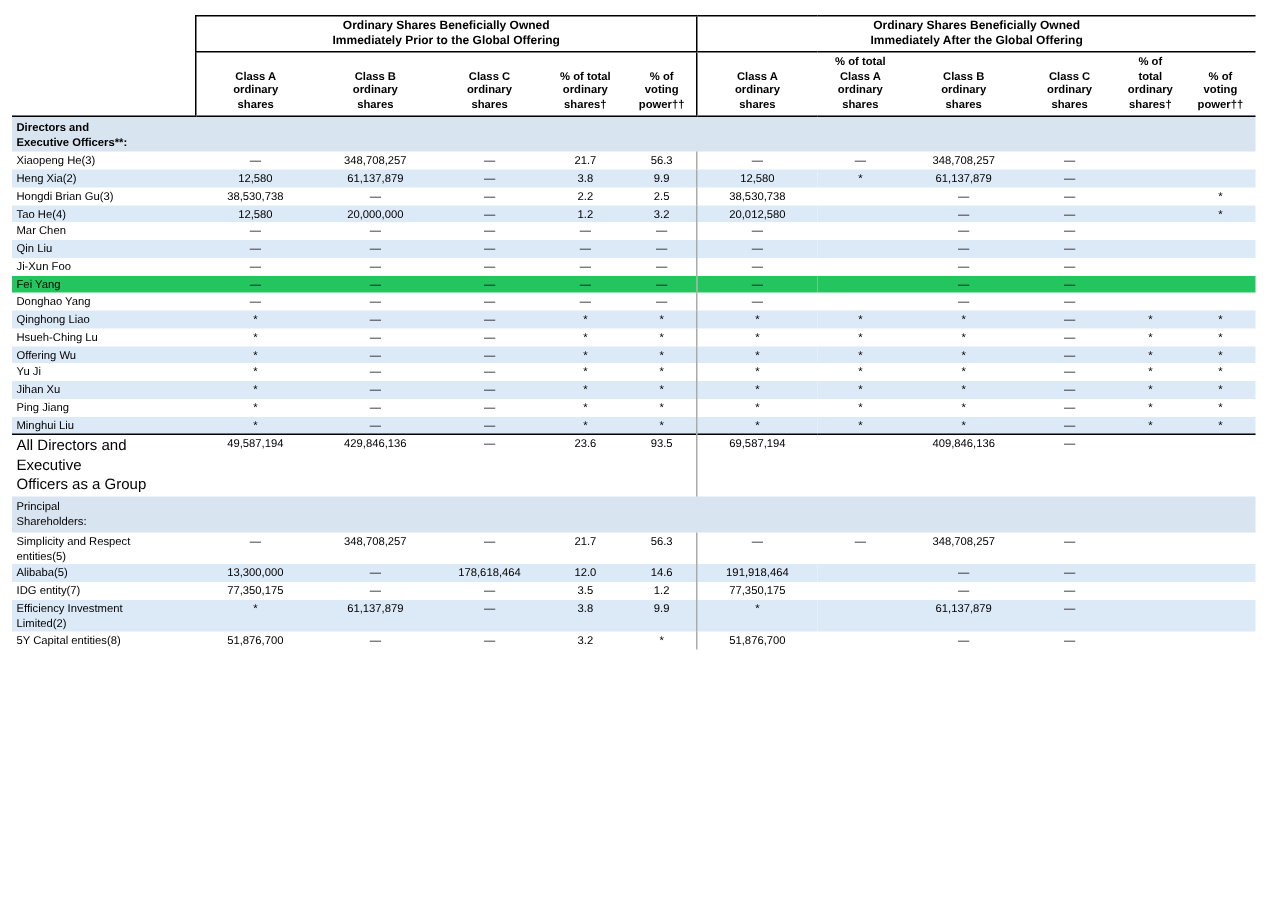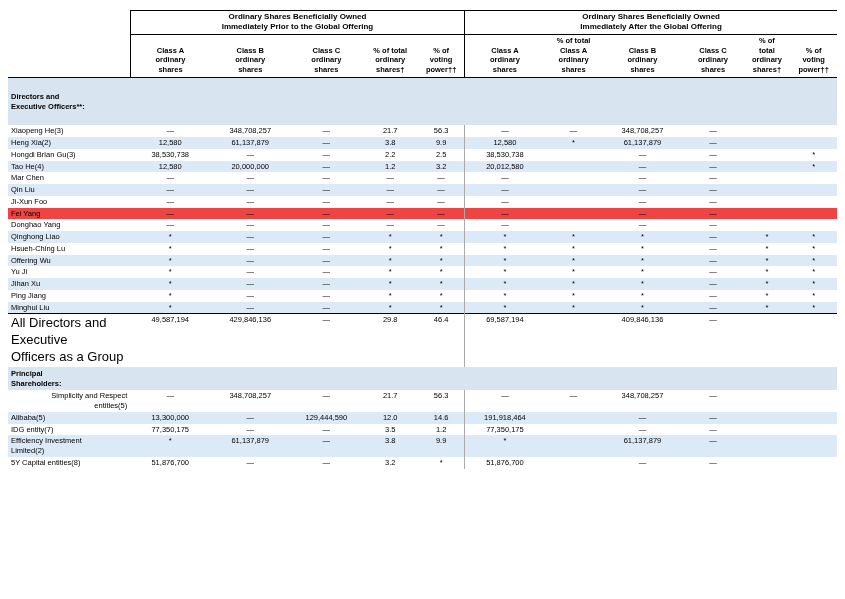--- a/index.html
+++ b/index.html
@@ -66,21 +66,21 @@
         <td class="sub-header" style="border-left:1px solid #000; width:72px;">Class A<br>ordinary<br>shares</td>
         <td class="sub-header" style="width:52px;">% of total<br>Class A<br>ordinary<br>shares</td>
         <td class="sub-header" style="width:72px;">Class B<br>ordinary<br>shares</td>
         <td class="sub-header" style="width:55px;">Class C<br>ordinary<br>shares</td>
         <td class="sub-header" style="width:42px;">% of<br>total<br>ordinary<br>shares†</td>
         <td class="sub-header" style="width:42px;">% of<br>voting<br>power††</td>
       </tr>
     </thead>
     <tbody id="table-body">
     <tr>
-          <td colspan="12" style="background: rgb(216, 228, 240); font-weight: bold; text-align: left; padding: 14px 3px; font-size: 7.5px;">Directors and<br>Executive Officers**:</td>
+          <td colspan="12" style="background: rgb(216, 228, 240); font-weight: bold; text-align: left; padding: 2px 3px; font-size: 7.5px;">Directors and<br>Executive Officers**:</td>
         </tr>
         <tr>
           <td style="text-align: left; padding: 1px 3px; line-height: 1.3; font-size: 7.5px;">Xiaopeng He(3)</td>
           <td style="text-align: center; padding: 1px 2px; font-size: 7.5px; line-height: 1.3;">—</td>
           <td style="text-align: center; padding: 1px 2px; font-size: 7.5px; line-height: 1.3;">348,708,257</td>
           <td style="text-align: center; padding: 1px 2px; font-size: 7.5px; line-height: 1.3;">—</td>
           <td style="text-align: center; padding: 1px 2px; font-size: 7.5px; line-height: 1.3;">21.7</td>
           <td style="text-align: center; padding: 1px 2px; font-size: 7.5px; line-height: 1.3;">56.3</td>
           <td style="text-align: center; padding: 1px 2px; font-size: 7.5px; line-height: 1.3; border-left: 1px solid rgb(170, 170, 170);">—</td>
           <td style="text-align: center; padding: 1px 2px; font-size: 7.5px; line-height: 1.3;">—</td>
@@ -166,21 +166,21 @@
           <td style="text-align: center; padding: 1px 2px; font-size: 7.5px; line-height: 1.3;">—</td>
           <td style="text-align: center; padding: 1px 2px; font-size: 7.5px; line-height: 1.3;">—</td>
           <td style="text-align: center; padding: 1px 2px; font-size: 7.5px; line-height: 1.3;">—</td>
           <td style="text-align: center; padding: 1px 2px; font-size: 7.5px; line-height: 1.3; border-left: 1px solid rgb(170, 170, 170);">—</td>
           <td style="text-align: center; padding: 1px 2px; font-size: 7.5px; line-height: 1.3;"></td>
           <td style="text-align: center; padding: 1px 2px; font-size: 7.5px; line-height: 1.3;">—</td>
           <td style="text-align: center; padding: 1px 2px; font-size: 7.5px; line-height: 1.3;">—</td>
           <td style="text-align: center; padding: 1px 2px; font-size: 7.5px; line-height: 1.3;"></td>
           <td style="text-align: center; padding: 1px 2px; font-size: 7.5px; line-height: 1.3;"></td>
         </tr>
-        <tr style="background: #ef4444;">
+        <tr style="background: #22c55e;">
           <td style="text-align: left; padding: 1px 3px; line-height: 1.3; font-size: 7.5px;">Fei Yang</td>
           <td style="text-align: center; padding: 1px 2px; font-size: 7.5px; line-height: 1.3;">—</td>
           <td style="text-align: center; padding: 1px 2px; font-size: 7.5px; line-height: 1.3;">—</td>
           <td style="text-align: center; padding: 1px 2px; font-size: 7.5px; line-height: 1.3;">—</td>
           <td style="text-align: center; padding: 1px 2px; font-size: 7.5px; line-height: 1.3;">—</td>
           <td style="text-align: center; padding: 1px 2px; font-size: 7.5px; line-height: 1.3;">—</td>
           <td style="text-align: center; padding: 1px 2px; font-size: 7.5px; line-height: 1.3; border-left: 1px solid rgb(170, 170, 170);">—</td>
           <td style="text-align: center; padding: 1px 2px; font-size: 7.5px; line-height: 1.3;"></td>
           <td style="text-align: center; padding: 1px 2px; font-size: 7.5px; line-height: 1.3;">—</td>
           <td style="text-align: center; padding: 1px 2px; font-size: 7.5px; line-height: 1.3;">—</td>
@@ -293,55 +293,55 @@
           <td style="text-align: center; padding: 1px 2px; font-size: 7.5px; line-height: 1.3;">*</td>
           <td style="text-align: center; padding: 1px 2px; font-size: 7.5px; line-height: 1.3;">*</td>
           <td style="text-align: center; padding: 1px 2px; font-size: 7.5px; line-height: 1.3; border-left: 1px solid rgb(170, 170, 170);">*</td>
           <td style="text-align: center; padding: 1px 2px; font-size: 7.5px; line-height: 1.3;">*</td>
           <td style="text-align: center; padding: 1px 2px; font-size: 7.5px; line-height: 1.3;">*</td>
           <td style="text-align: center; padding: 1px 2px; font-size: 7.5px; line-height: 1.3;">—</td>
           <td style="text-align: center; padding: 1px 2px; font-size: 7.5px; line-height: 1.3;">*</td>
           <td style="text-align: center; padding: 1px 2px; font-size: 7.5px; line-height: 1.3;">*</td>
         </tr>
         <tr style="border-top: 1px solid rgb(0, 0, 0);">
-          <td style="text-align: left; padding: 1px 3px; line-height: 1.3; font-size: 13px; border-top: 1px solid rgb(0, 0, 0);">All Directors and Executive<br>Officers as a Group</td>
+          <td style="text-align: left; padding: 1px 3px; line-height: 1.3; font-size: 10px; border-top: 1px solid rgb(0, 0, 0);">All Directors and Executive<br>Officers as a Group</td>
           <td style="text-align: center; padding: 1px 2px; font-size: 7.5px; line-height: 1.3; border-top: 1px solid rgb(0, 0, 0);">49,587,194</td>
           <td style="text-align: center; padding: 1px 2px; font-size: 7.5px; line-height: 1.3; border-top: 1px solid rgb(0, 0, 0);">429,846,136</td>
           <td style="text-align: center; padding: 1px 2px; font-size: 7.5px; line-height: 1.3; border-top: 1px solid rgb(0, 0, 0);">—</td>
-          <td style="text-align: center; padding: 1px 2px; font-size: 7.5px; line-height: 1.3; border-top: 1px solid rgb(0, 0, 0);">29.8</td>
-          <td style="text-align: center; padding: 1px 2px; font-size: 7.5px; line-height: 1.3; border-top: 1px solid rgb(0, 0, 0);">46.4</td>
+          <td style="text-align: center; padding: 1px 2px; font-size: 7.5px; line-height: 1.3; border-top: 1px solid rgb(0, 0, 0);">23.6</td>
+          <td style="text-align: center; padding: 1px 2px; font-size: 7.5px; line-height: 1.3; border-top: 1px solid rgb(0, 0, 0);">93.5</td>
           <td style="text-align: center; padding: 1px 2px; font-size: 7.5px; line-height: 1.3; border-left: 1px solid rgb(170, 170, 170); border-top: 1px solid rgb(0, 0, 0);">69,587,194</td>
           <td style="text-align: center; padding: 1px 2px; font-size: 7.5px; line-height: 1.3; border-top: 1px solid rgb(0, 0, 0);"></td>
           <td style="text-align: center; padding: 1px 2px; font-size: 7.5px; line-height: 1.3; border-top: 1px solid rgb(0, 0, 0);">409,846,136</td>
           <td style="text-align: center; padding: 1px 2px; font-size: 7.5px; line-height: 1.3; border-top: 1px solid rgb(0, 0, 0);">—</td>
           <td style="text-align: center; padding: 1px 2px; font-size: 7.5px; line-height: 1.3; border-top: 1px solid rgb(0, 0, 0);"></td>
           <td style="text-align: center; padding: 1px 2px; font-size: 7.5px; line-height: 1.3; border-top: 1px solid rgb(0, 0, 0);"></td>
         </tr>
         <tr>
-          <td colspan="12" style="background: rgb(216, 228, 240); font-weight: bold; text-align: left; padding: 2px 3px; font-size: 7.5px;">Principal<br>Shareholders:</td>
-        </tr>
-        <tr>
-          <td style="text-align: right; padding: 1px 3px; line-height: 1.3; font-size: 7.5px; margin-top: 16px;">Simplicity and Respect<br>entities(5)</td>
+          <td colspan="12" style="background: rgb(216, 228, 240); font-weight: normal; text-align: left; padding: 2px 3px; font-size: 7.5px;">Principal<br>Shareholders:</td>
+        </tr>
+        <tr>
+          <td style="text-align: left; padding: 1px 3px; line-height: 1.3; font-size: 7.5px; margin-top: 16px;">Simplicity and Respect<br>entities(5)</td>
           <td style="text-align: center; padding: 1px 2px; font-size: 7.5px; line-height: 1.3;">—</td>
           <td style="text-align: center; padding: 1px 2px; font-size: 7.5px; line-height: 1.3;">348,708,257</td>
           <td style="text-align: center; padding: 1px 2px; font-size: 7.5px; line-height: 1.3;">—</td>
           <td style="text-align: center; padding: 1px 2px; font-size: 7.5px; line-height: 1.3;">21.7</td>
           <td style="text-align: center; padding: 1px 2px; font-size: 7.5px; line-height: 1.3;">56.3</td>
           <td style="text-align: center; padding: 1px 2px; font-size: 7.5px; line-height: 1.3; border-left: 1px solid rgb(170, 170, 170);">—</td>
           <td style="text-align: center; padding: 1px 2px; font-size: 7.5px; line-height: 1.3;">—</td>
           <td style="text-align: center; padding: 1px 2px; font-size: 7.5px; line-height: 1.3;">348,708,257</td>
           <td style="text-align: center; padding: 1px 2px; font-size: 7.5px; line-height: 1.3;">—</td>
           <td style="text-align: center; padding: 1px 2px; font-size: 7.5px; line-height: 1.3;"></td>
           <td style="text-align: center; padding: 1px 2px; font-size: 7.5px; line-height: 1.3;"></td>
         </tr>
         <tr style="background: rgb(220, 233, 247);">
           <td style="text-align: left; padding: 1px 3px; line-height: 1.3; font-size: 7.5px;">Alibaba(5)</td>
           <td style="text-align: center; padding: 1px 2px; font-size: 7.5px; line-height: 1.3;">13,300,000</td>
           <td style="text-align: center; padding: 1px 2px; font-size: 7.5px; line-height: 1.3;">—</td>
-          <td style="text-align: center; padding: 1px 2px; font-size: 7.5px; line-height: 1.3;">129,444,590</td>
+          <td style="text-align: center; padding: 1px 2px; font-size: 7.5px; line-height: 1.3;">178,618,464</td>
           <td style="text-align: center; padding: 1px 2px; font-size: 7.5px; line-height: 1.3;">12.0</td>
           <td style="text-align: center; padding: 1px 2px; font-size: 7.5px; line-height: 1.3;">14.6</td>
           <td style="text-align: center; padding: 1px 2px; font-size: 7.5px; line-height: 1.3; border-left: 1px solid rgb(170, 170, 170);">191,918,464</td>
           <td style="text-align: center; padding: 1px 2px; font-size: 7.5px; line-height: 1.3;"></td>
           <td style="text-align: center; padding: 1px 2px; font-size: 7.5px; line-height: 1.3;">—</td>
           <td style="text-align: center; padding: 1px 2px; font-size: 7.5px; line-height: 1.3;">—</td>
           <td style="text-align: center; padding: 1px 2px; font-size: 7.5px; line-height: 1.3;"></td>
           <td style="text-align: center; padding: 1px 2px; font-size: 7.5px; line-height: 1.3;"></td>
         </tr>
         <tr>

